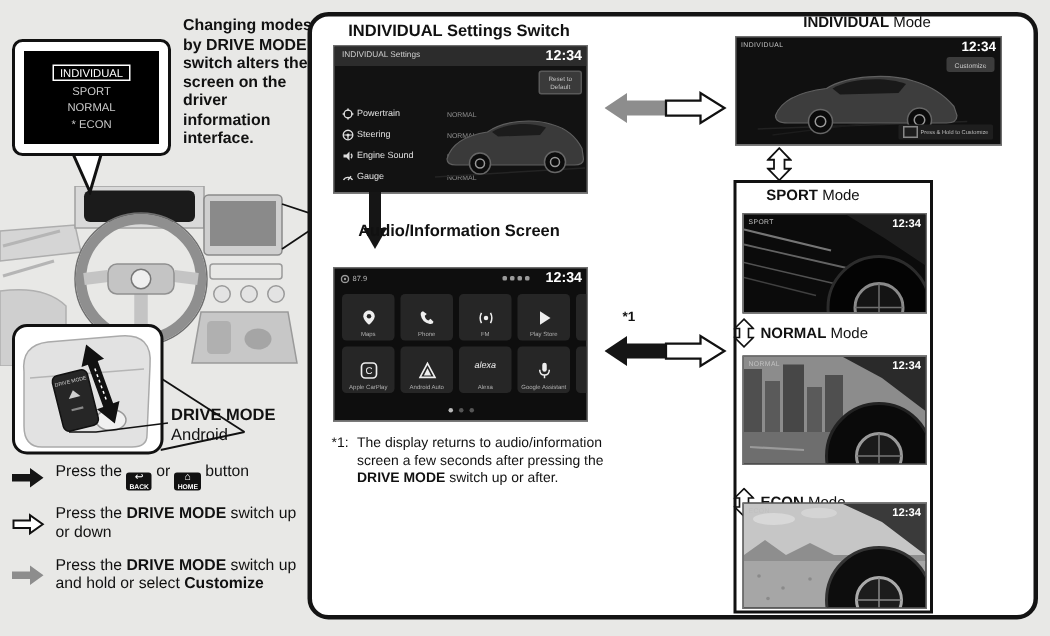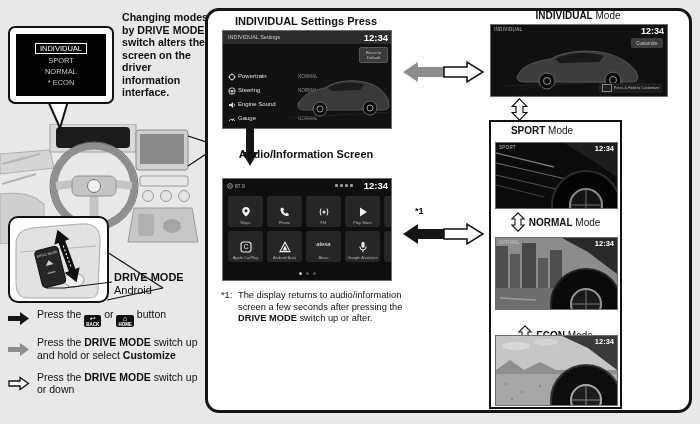--- a/index.html
+++ b/index.html
@@ -58,21 +58,21 @@
   .dots i.on{background:#bbb;}
   .footnote{left:221px;top:290px;width:202px;font-size:9.3px;line-height:1.25;z-index:2;position:absolute;}
   .footnote .mk{position:absolute;left:0;top:0;}
   .footnote .tx{display:block;padding-left:17px;}
   .arrow-note{left:415px;top:206px;font-size:9px;font-weight:700;z-index:2;}
   
   .mode-title{font-weight:400;font-size:10px;text-align:center;z-index:2;}
   .mode-title .nm{font-weight:800;}
   .modebox{left:489px;top:120px;width:133px;height:289px;background:#fff;border:2px solid #111;
           box-sizing:border-box;z-index:2;}
-  .mode-head{display:flex;align-items:center;justify-content:center;gap:4px;z-index:3;}
+  .mode-head{display:flex;align-items:center;justify-content:flex-start;gap:4px;z-index:3;}
   .scr-label{position:absolute;left:3px;top:2px;font-size:4.5px;color:#c0c0c0;letter-spacing:.3px;}
   .scr-time{position:absolute;right:3px;top:1px;font-size:7.5px;font-weight:700;color:#fff;}
   .cust-btn{position:absolute;right:4px;top:13px;width:32px;height:10px;background:#3c3c3c;
           border-radius:2px;display:flex;align-items:center;justify-content:center;
           font-size:4.5px;color:#ccc;}
   .hint{position:absolute;right:5px;bottom:3px;display:flex;align-items:center;gap:2px;
         background:#1e1e1e;padding:1px 3px;border-radius:1px;}
   .hint .sw{width:8px;height:6px;border:1px solid #888;display:block;}
   .hint .tx{font-size:3.8px;color:#bbb;}
 </style>
@@ -160,35 +160,35 @@
       <div class="legend-text"><span>Press the </span><span class="btn-badge">
             <span class="g">↩</span>
             <span class="t">BACK</span>
           </span><span> or </span><span class="btn-badge">
             <span class="g">⌂</span>
             <span class="t">HOME</span>
           </span><span> button</span></div>
     </div>
     <div class="legend-row">
       <svg class="legend-arrow" width="22" height="15">
+        <polygon points="1,5 12,5 12,1.5 20.5,7.5 12,13.5 12,10 1,10" fill="#fff" stroke="#111" stroke-width="1.3"></polygon>
+      </svg>
+      <div class="legend-text" style="width:162px"><span>Press the </span><span class="b">DRIVE MODE</span><span> switch up or down</span></div>
+    </div>
+    <div class="legend-row">
+      <svg class="legend-arrow" width="22" height="15">
         <polygon points="0,5 12,5 12,1 21,7.5 12,14 12,10 0,10" fill="#8d8d8d"></polygon>
       </svg>
       <div class="legend-text" style="width:162px"><span>Press the </span><span class="b">DRIVE MODE</span><span> switch up and hold or select </span><span class="b">Customize</span></div>
     </div>
-    <div class="legend-row">
-      <svg class="legend-arrow" width="22" height="15">
-        <polygon points="1,5 12,5 12,1.5 20.5,7.5 12,13.5 12,10 1,10" fill="#fff" stroke="#111" stroke-width="1.3"></polygon>
-      </svg>
-      <div class="legend-text" style="width:162px"><span>Press the </span><span class="b">DRIVE MODE</span><span> switch up or down</span></div>
-    </div>
   </div>
 
   <div class="abs bigbox"></div>
 
-  <div class="abs sec-title b" style="left:214px;top:15px;width:184px">INDIVIDUAL Settings Press</div>
+  <div class="abs sec-title b" style="left:214px;top:15px;width:184px">INDIVIDUAL Settings Switch</div>
   <div class="screen" style="left:222px;top:30px;width:168px;height:97px">
     <div class="set-head">
       <span class="hl">INDIVIDUAL Settings</span>
     </div>
     <span class="time">12:34</span>
     <div class="reset-btn">
       <span>Reset to</span>
       <span>Default</span>
     </div>
     <div class="set-rows">

